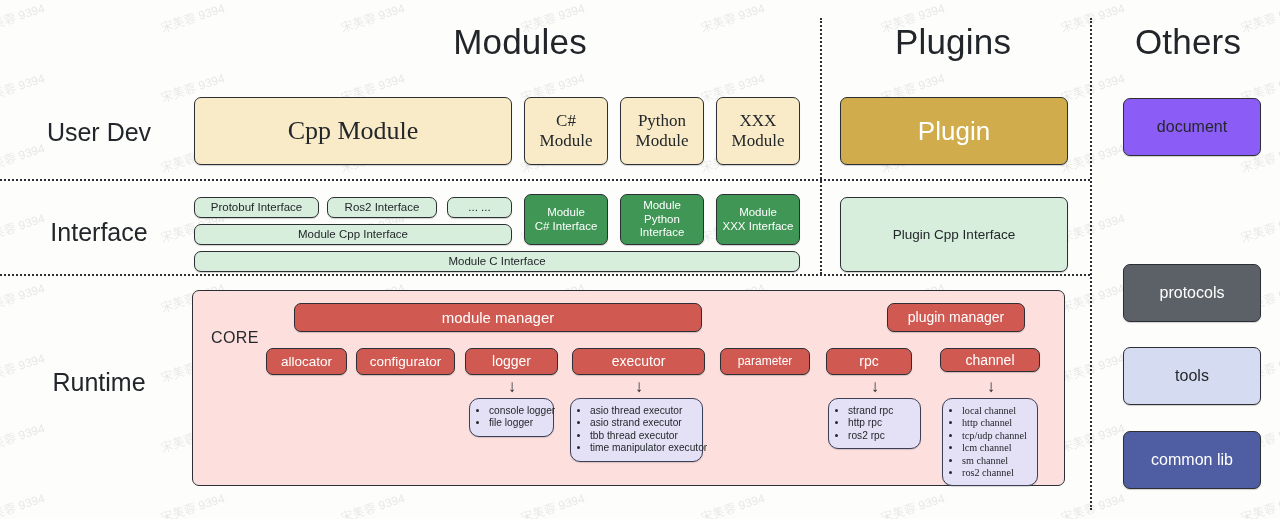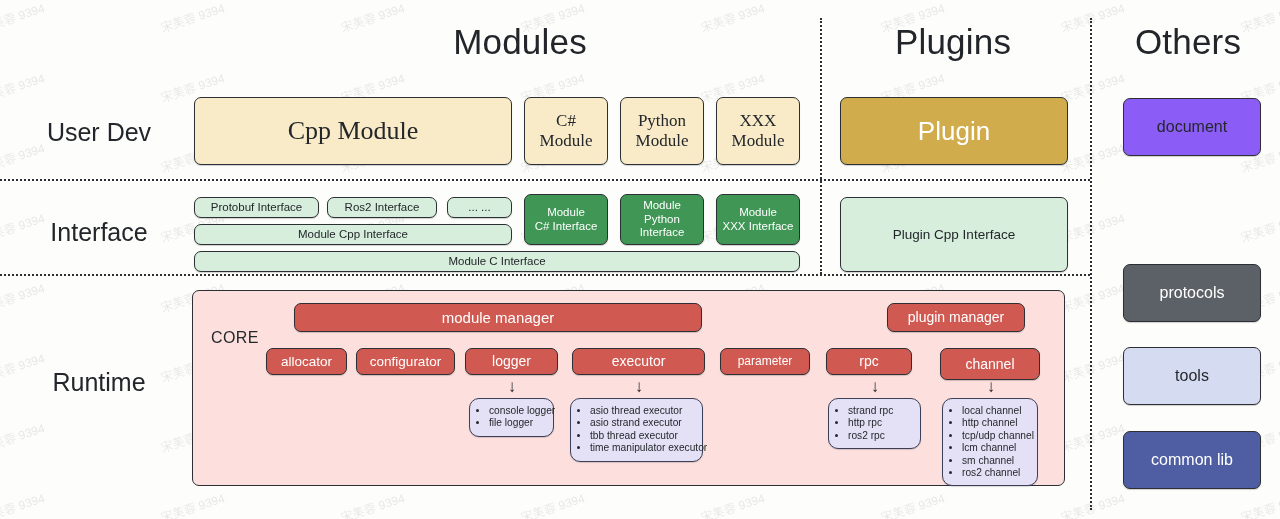--- a/index.html
+++ b/index.html
@@ -109,21 +109,21 @@
   }
   .red{background:#d05a52;color:#fff;}
   #box-module-manager{left:294px;top:303px;width:408px;height:29px;font-size:15px;}
   #box-plugin-manager{left:887px;top:303px;width:138px;height:29px;font-size:14px;}
   #box-allocator{left:266px;top:348px;width:81px;height:27px;font-size:13.5px;}
   #box-configurator{left:356px;top:348px;width:99px;height:27px;font-size:13.5px;}
   #box-logger{left:465px;top:348px;width:93px;height:27px;font-size:14px;}
   #box-executor{left:572px;top:348px;width:133px;height:27px;font-size:14px;}
   #box-parameter{left:720px;top:348px;width:90px;height:27px;font-size:12px;}
   #box-rpc{left:826px;top:348px;width:86px;height:27px;font-size:14px;}
-  #box-channel{left:940px;top:348px;width:100px;height:32px;font-size:14px;}
+  #box-channel{left:940px;top:348px;width:100px;height:24px;font-size:14px;}
 
   
   .arrow{
     position:absolute;
     width:18px;height:20px;
     color:#1d2124;
     font-size:17px;
     line-height:20px;
     text-align:center;
     pointer-events:none;
@@ -143,21 +143,21 @@
     box-shadow:0 1px 1px rgba(0,0,0,.15);
   }
   .lav ul{margin:0;padding:0 0 0 12px;list-style:disc;}
   .lav li{
     font-size:10.2px;line-height:12.4px;color:#24282c;white-space:nowrap;
   }
   .lav li::marker{font-size:10px;}
   #list-logger{left:469px;top:398px;width:85px;}
   #list-executor{left:570px;top:398px;width:133px;}
   #list-rpc{left:828px;top:398px;width:93px;}
-  #list-channel{left:942px;top:398px;width:96px;}
+  #list-channel{left:942px;top:398px;width:96px;font-family:Liberation Serif, serif;}
 
   
   .other-box{
     position:absolute;left:1123px;width:138px;height:58px;
     box-sizing:border-box;
     border:1.6px solid #2c3034;
     border-radius:7px;
     display:flex;align-items:center;justify-content:center;
     font-size:16px;
     box-shadow:0 1px 1px rgba(0,0,0,.18);

